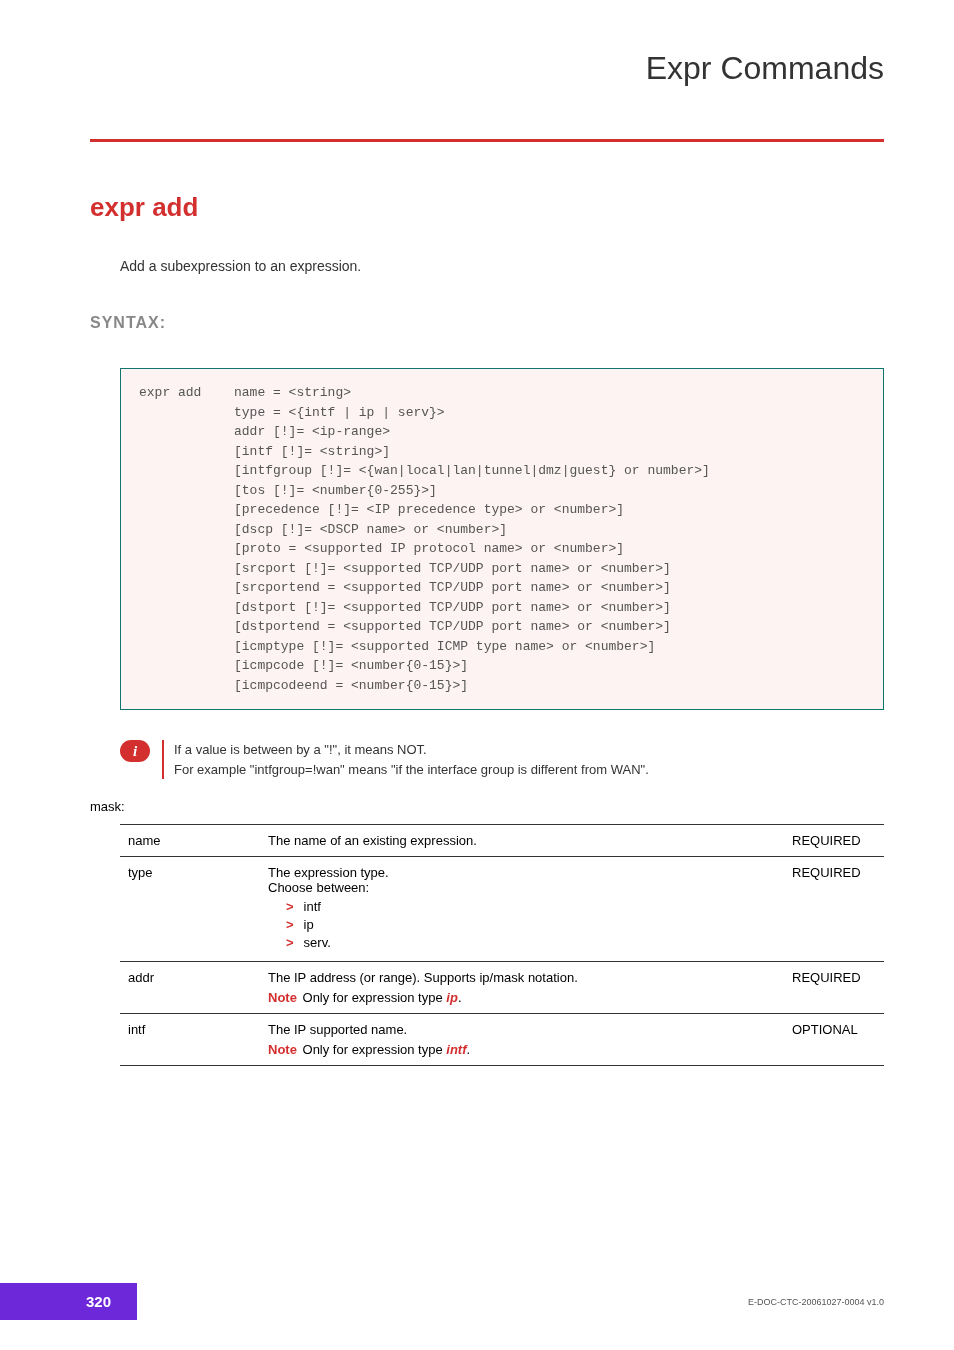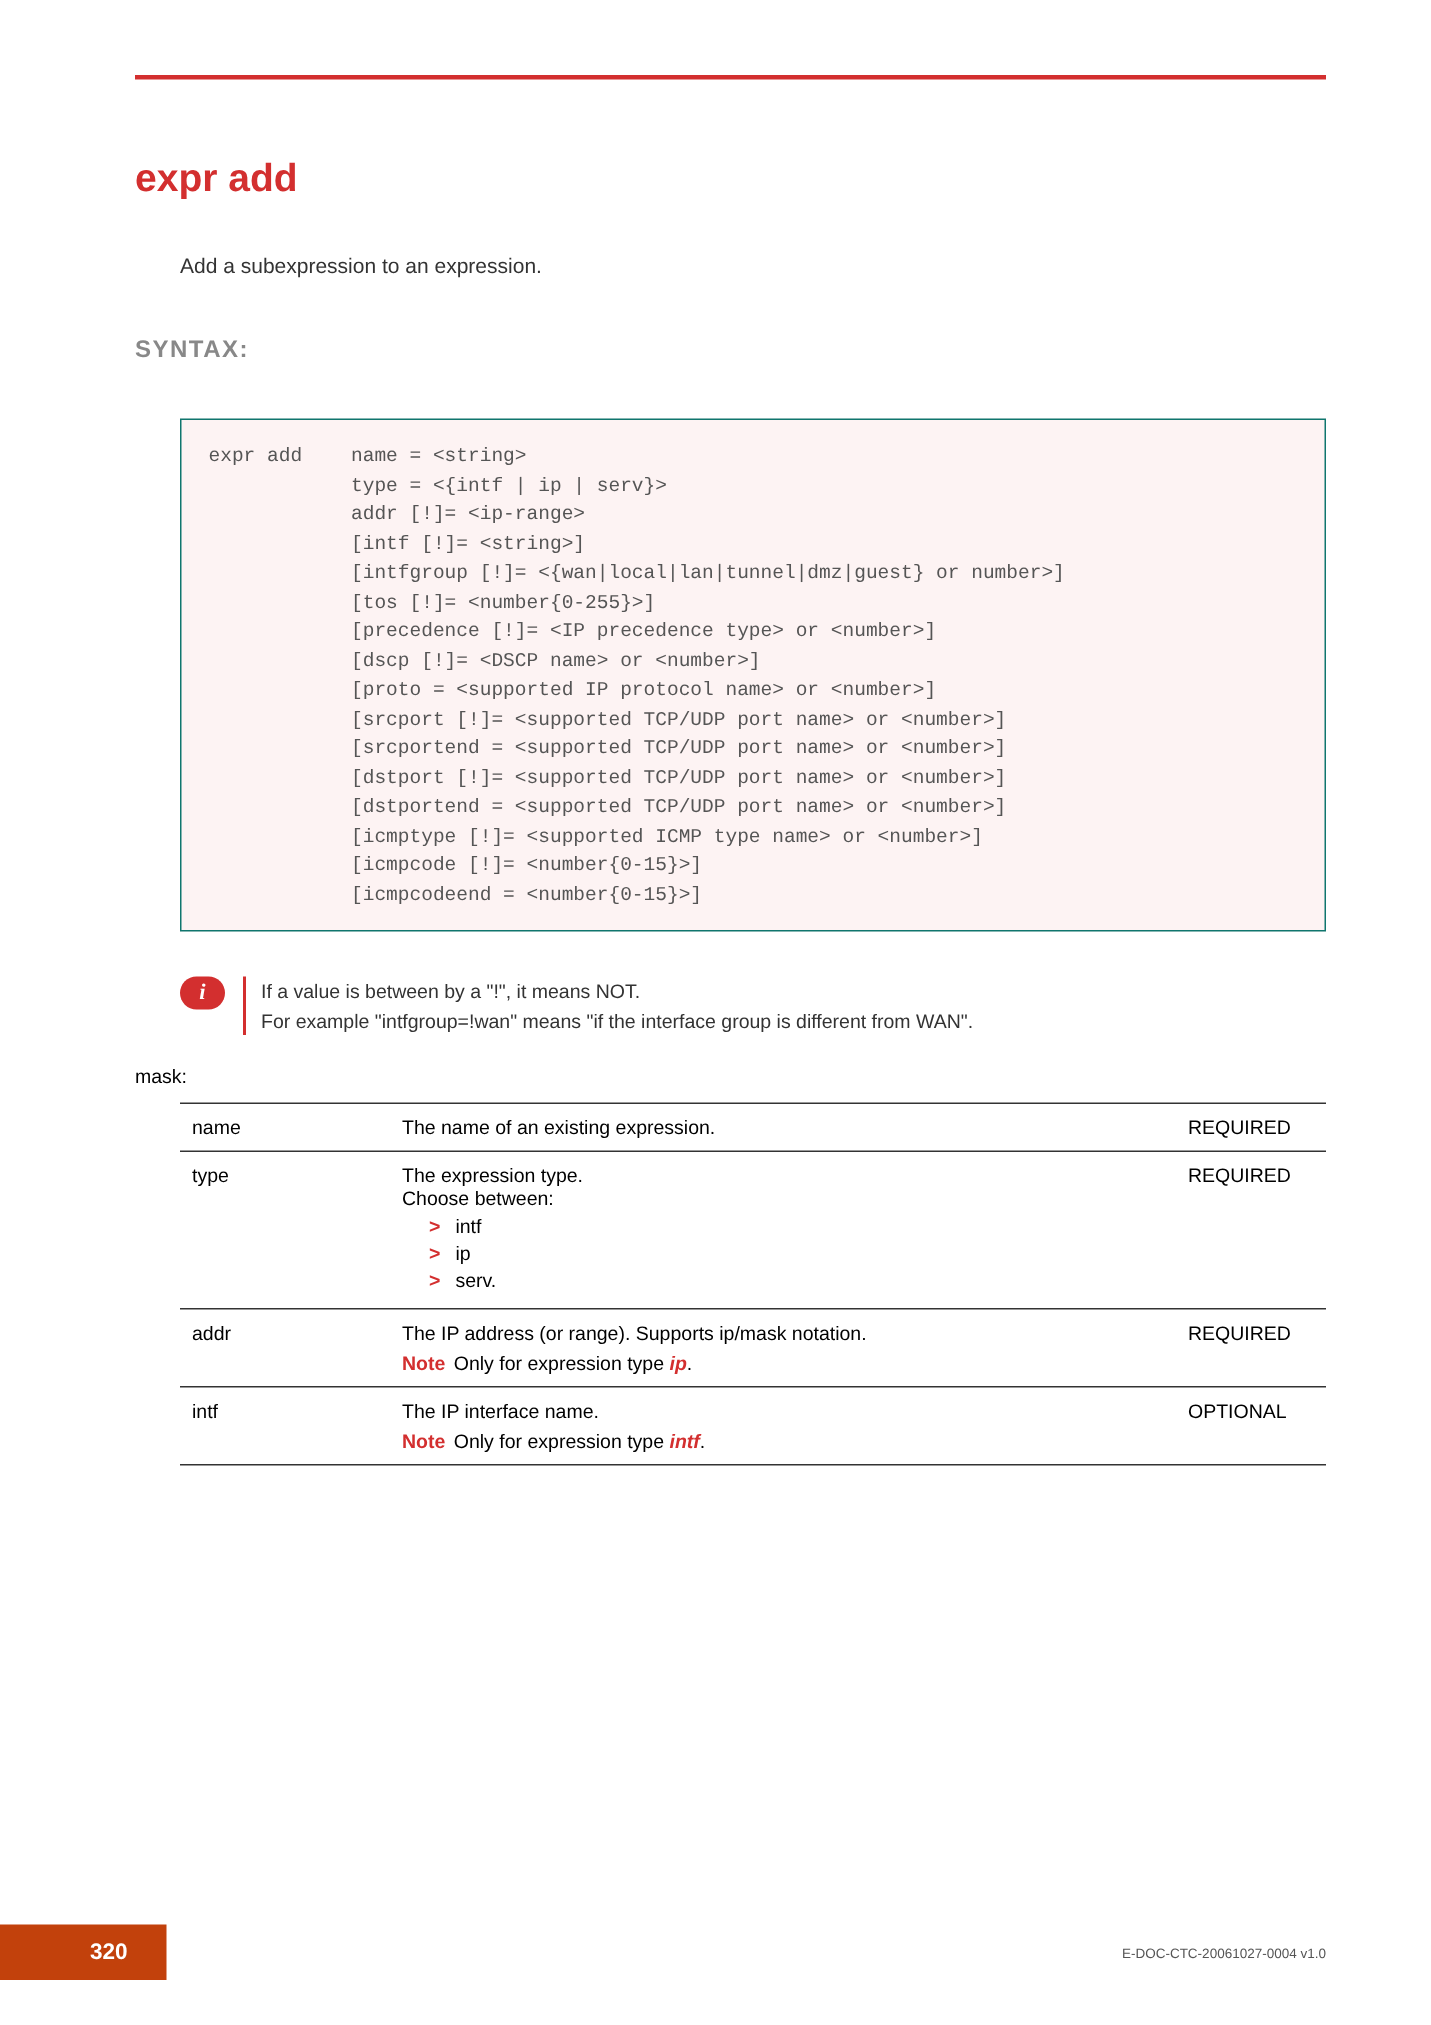--- a/index.html
+++ b/index.html
@@ -132,35 +132,36 @@
     position: absolute;
     bottom: 30px;
     left: 0;
     width: 100%;
     display: flex;
     align-items: center;
     justify-content: space-between;
     padding: 0 70px 0 0;
   }
   .page-num {
-    background: #c2410c;
+    background: #6d28d9;
     color: #fff;
     font-weight: bold;
     font-size: 15px;
-    padding: 10px 26px 10px 60px;
+    padding: 10px 26px 10px 86px;
   }
   .doc-id {
     font-size: 9px;
     color: #555;
   }
 </style>
 </head>
 <body>
 
 <div class="page">
+  <div class="chapter-header">Expr Commands</div>
   <div class="header-rule"></div>
 
   <div class="cmd-title">expr add</div>
   <div class="cmd-desc">Add a subexpression to an expression.</div>
 
   <div class="section-title">SYNTAX:</div>
 
   <div class="syntax-box"><span class="syntax-cmd">expr add</span><span class="syntax-body">name = &lt;string&gt;
 type = &lt;{intf | ip | serv}&gt;
 addr [!]= &lt;ip-range&gt;
@@ -218,21 +219,21 @@
         <div class="note-line">
           <span class="note-label">Note</span>
           <span>Only for expression type </span><span class="em-red">ip</span><span>.</span>
         </div>
       </td>
       <td class="col-req">REQUIRED</td>
     </tr>
     <tr>
       <td class="col-name">intf</td>
       <td>
-        <span>The IP interface name.</span>
+        <span>The IP supported name.</span>
         <div class="note-line">
           <span class="note-label">Note</span>
           <span>Only for expression type </span><span class="em-red">intf</span><span>.</span>
         </div>
       </td>
       <td class="col-req">OPTIONAL</td>
     </tr>
     <tr class="no-border">
       <td colspan="3" style="border-top:1px solid #333; padding:0;"></td>
     </tr>

